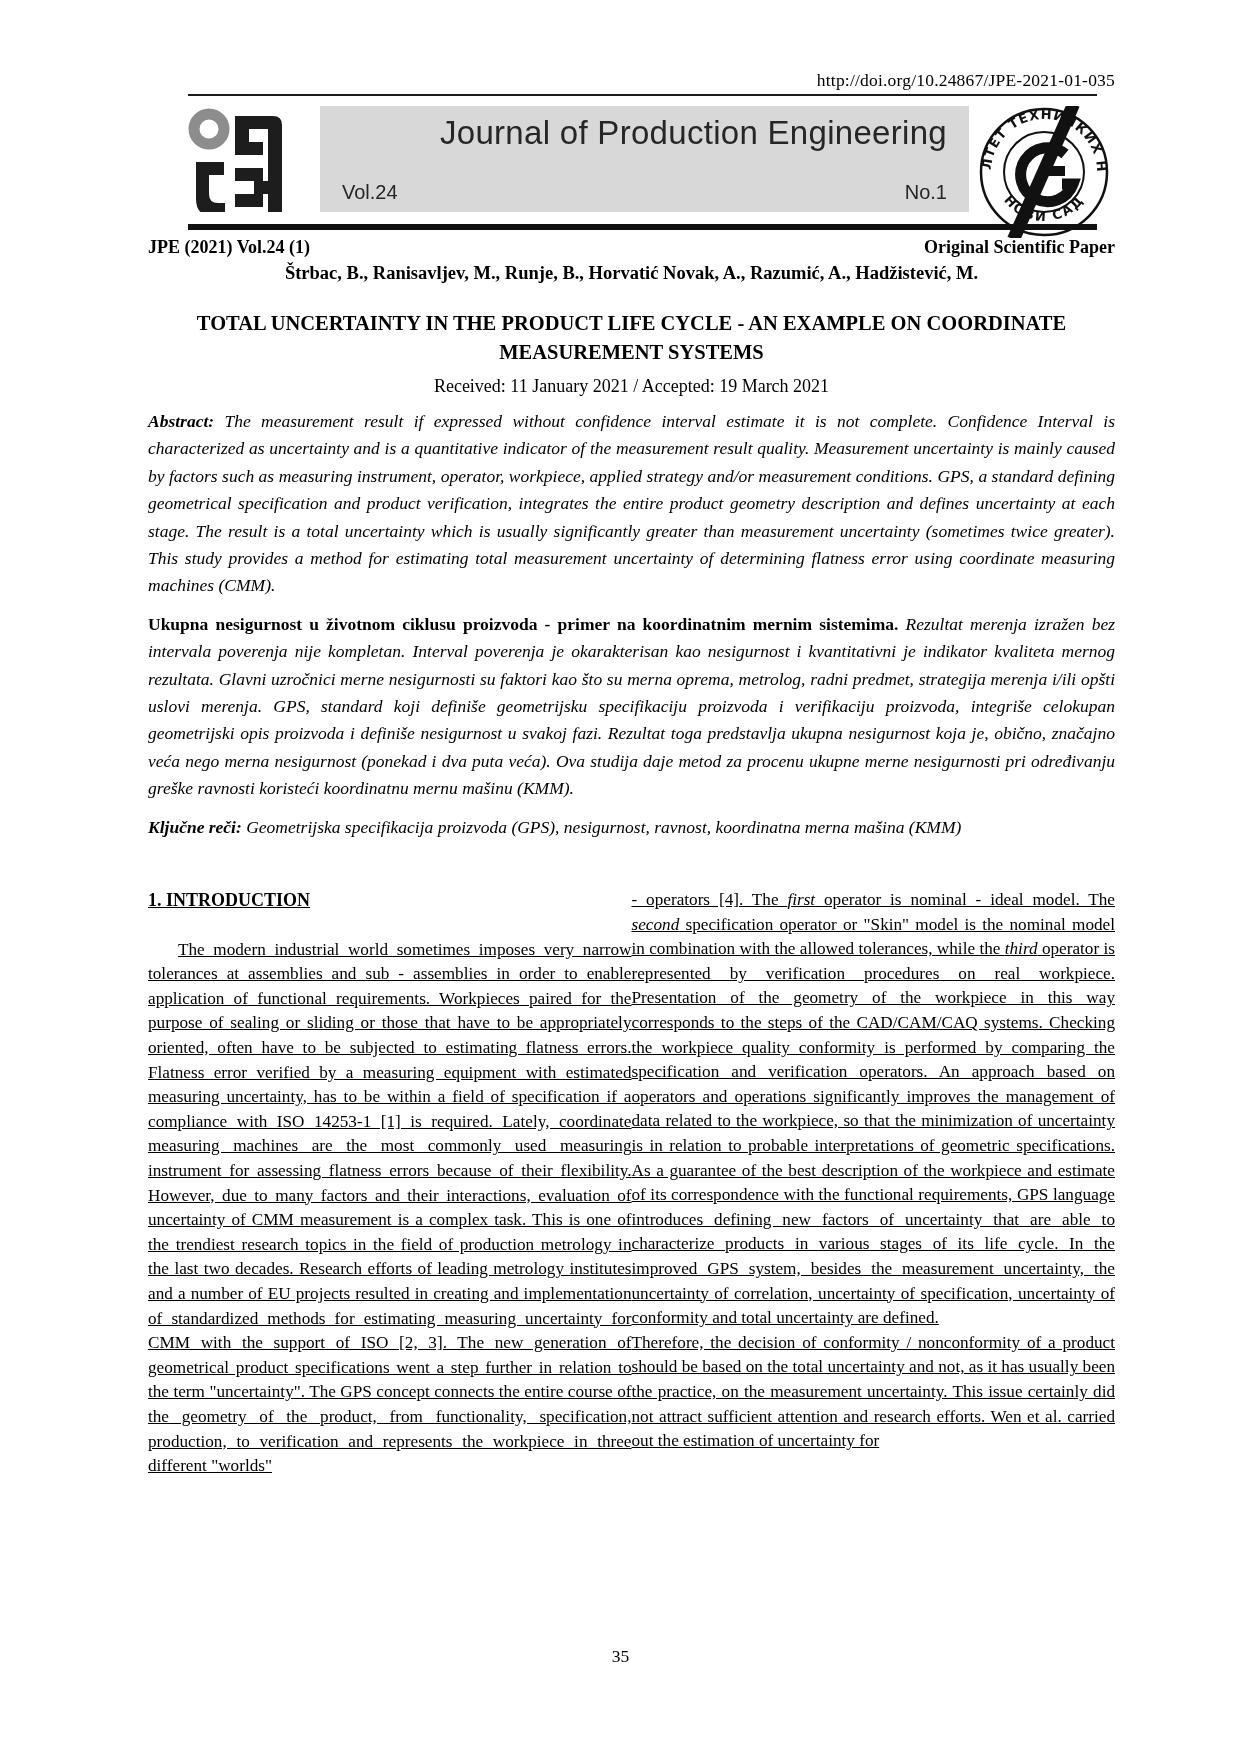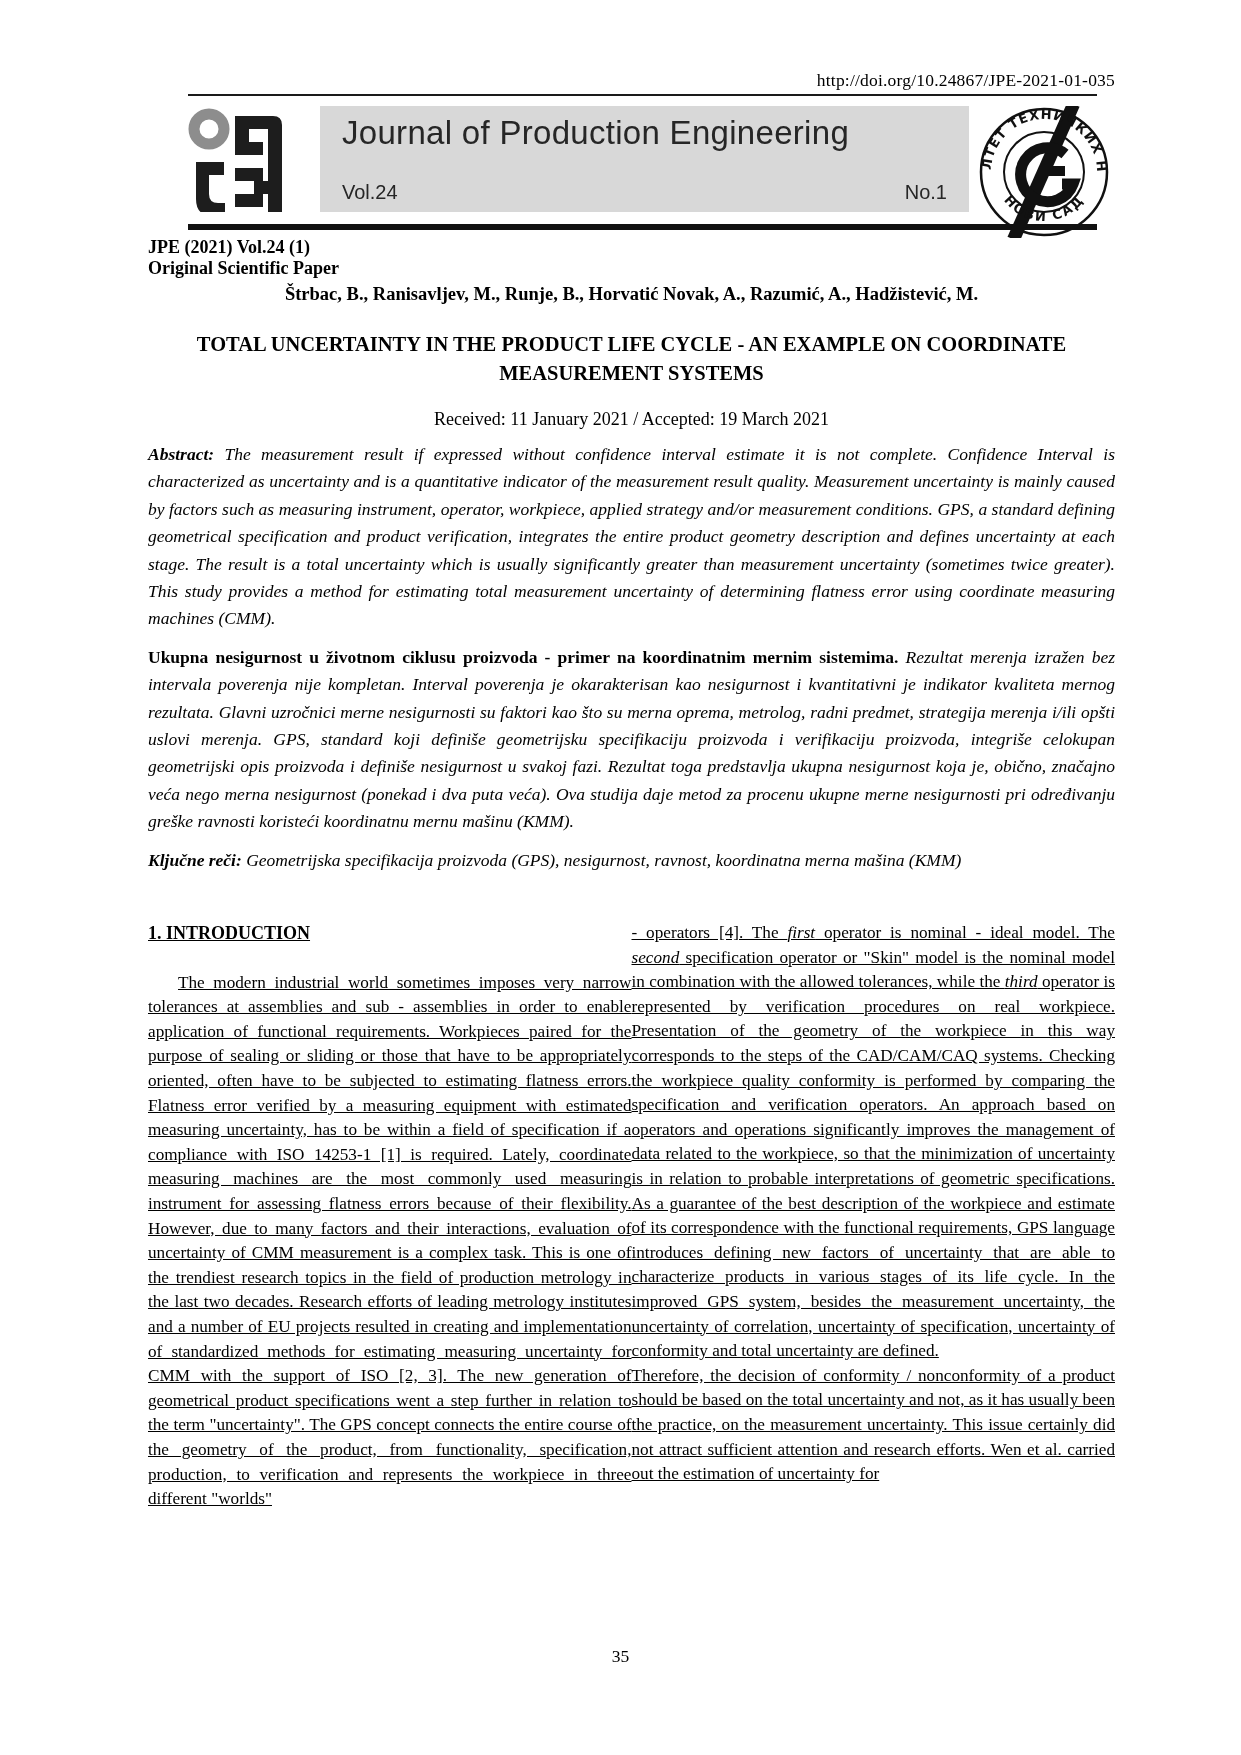--- a/index.html
+++ b/index.html
@@ -44,49 +44,49 @@
   .banner {
     flex: 1;
     background: #d8d8d8;
     margin-left: 24px;
     padding: 8px 22px 8px 22px;
     display: flex;
     flex-direction: column;
     justify-content: space-between;
     font-family: "Liberation Sans", sans-serif;
     color: #262626;
+    text-align: right;
   }
   .banner-title { font-size: 33px; letter-spacing: 0.3px; }
   .banner-bottom { display: flex; justify-content: space-between; font-size: 20px; }
   .seal-box { width: 142px; margin-left: 4px; position: relative; }
 
   
   .meta-row {
     display: flex;
     justify-content: space-between;
     margin-top: 7px;
     font-size: 18px;
     font-weight: bold;
-    flex-direction: column;
   }
   .authors {
     text-align: center;
     font-size: 18.5px;
     font-weight: bold;
     margin-top: 5px;
   }
   .paper-title {
     text-align: center;
     font-size: 20.5px;
     font-weight: bold;
     line-height: 29px;
     max-width: 880px;
     margin: 25px auto 0 auto;
   }
-  .dates { text-align: center; font-size: 18px; margin-top: 21px; }
+  .dates { text-align: center; font-size: 18px; margin-top: 9px; }
 
   
   .abstract-block {
     margin-top: 11px;
     font-size: 17.5px;
     line-height: 27.4px;
     text-align: justify;
   }
   .abstract-block .lab { font-weight: bold; font-style: italic; }
   .abstract-block .txt { font-style: italic; }

